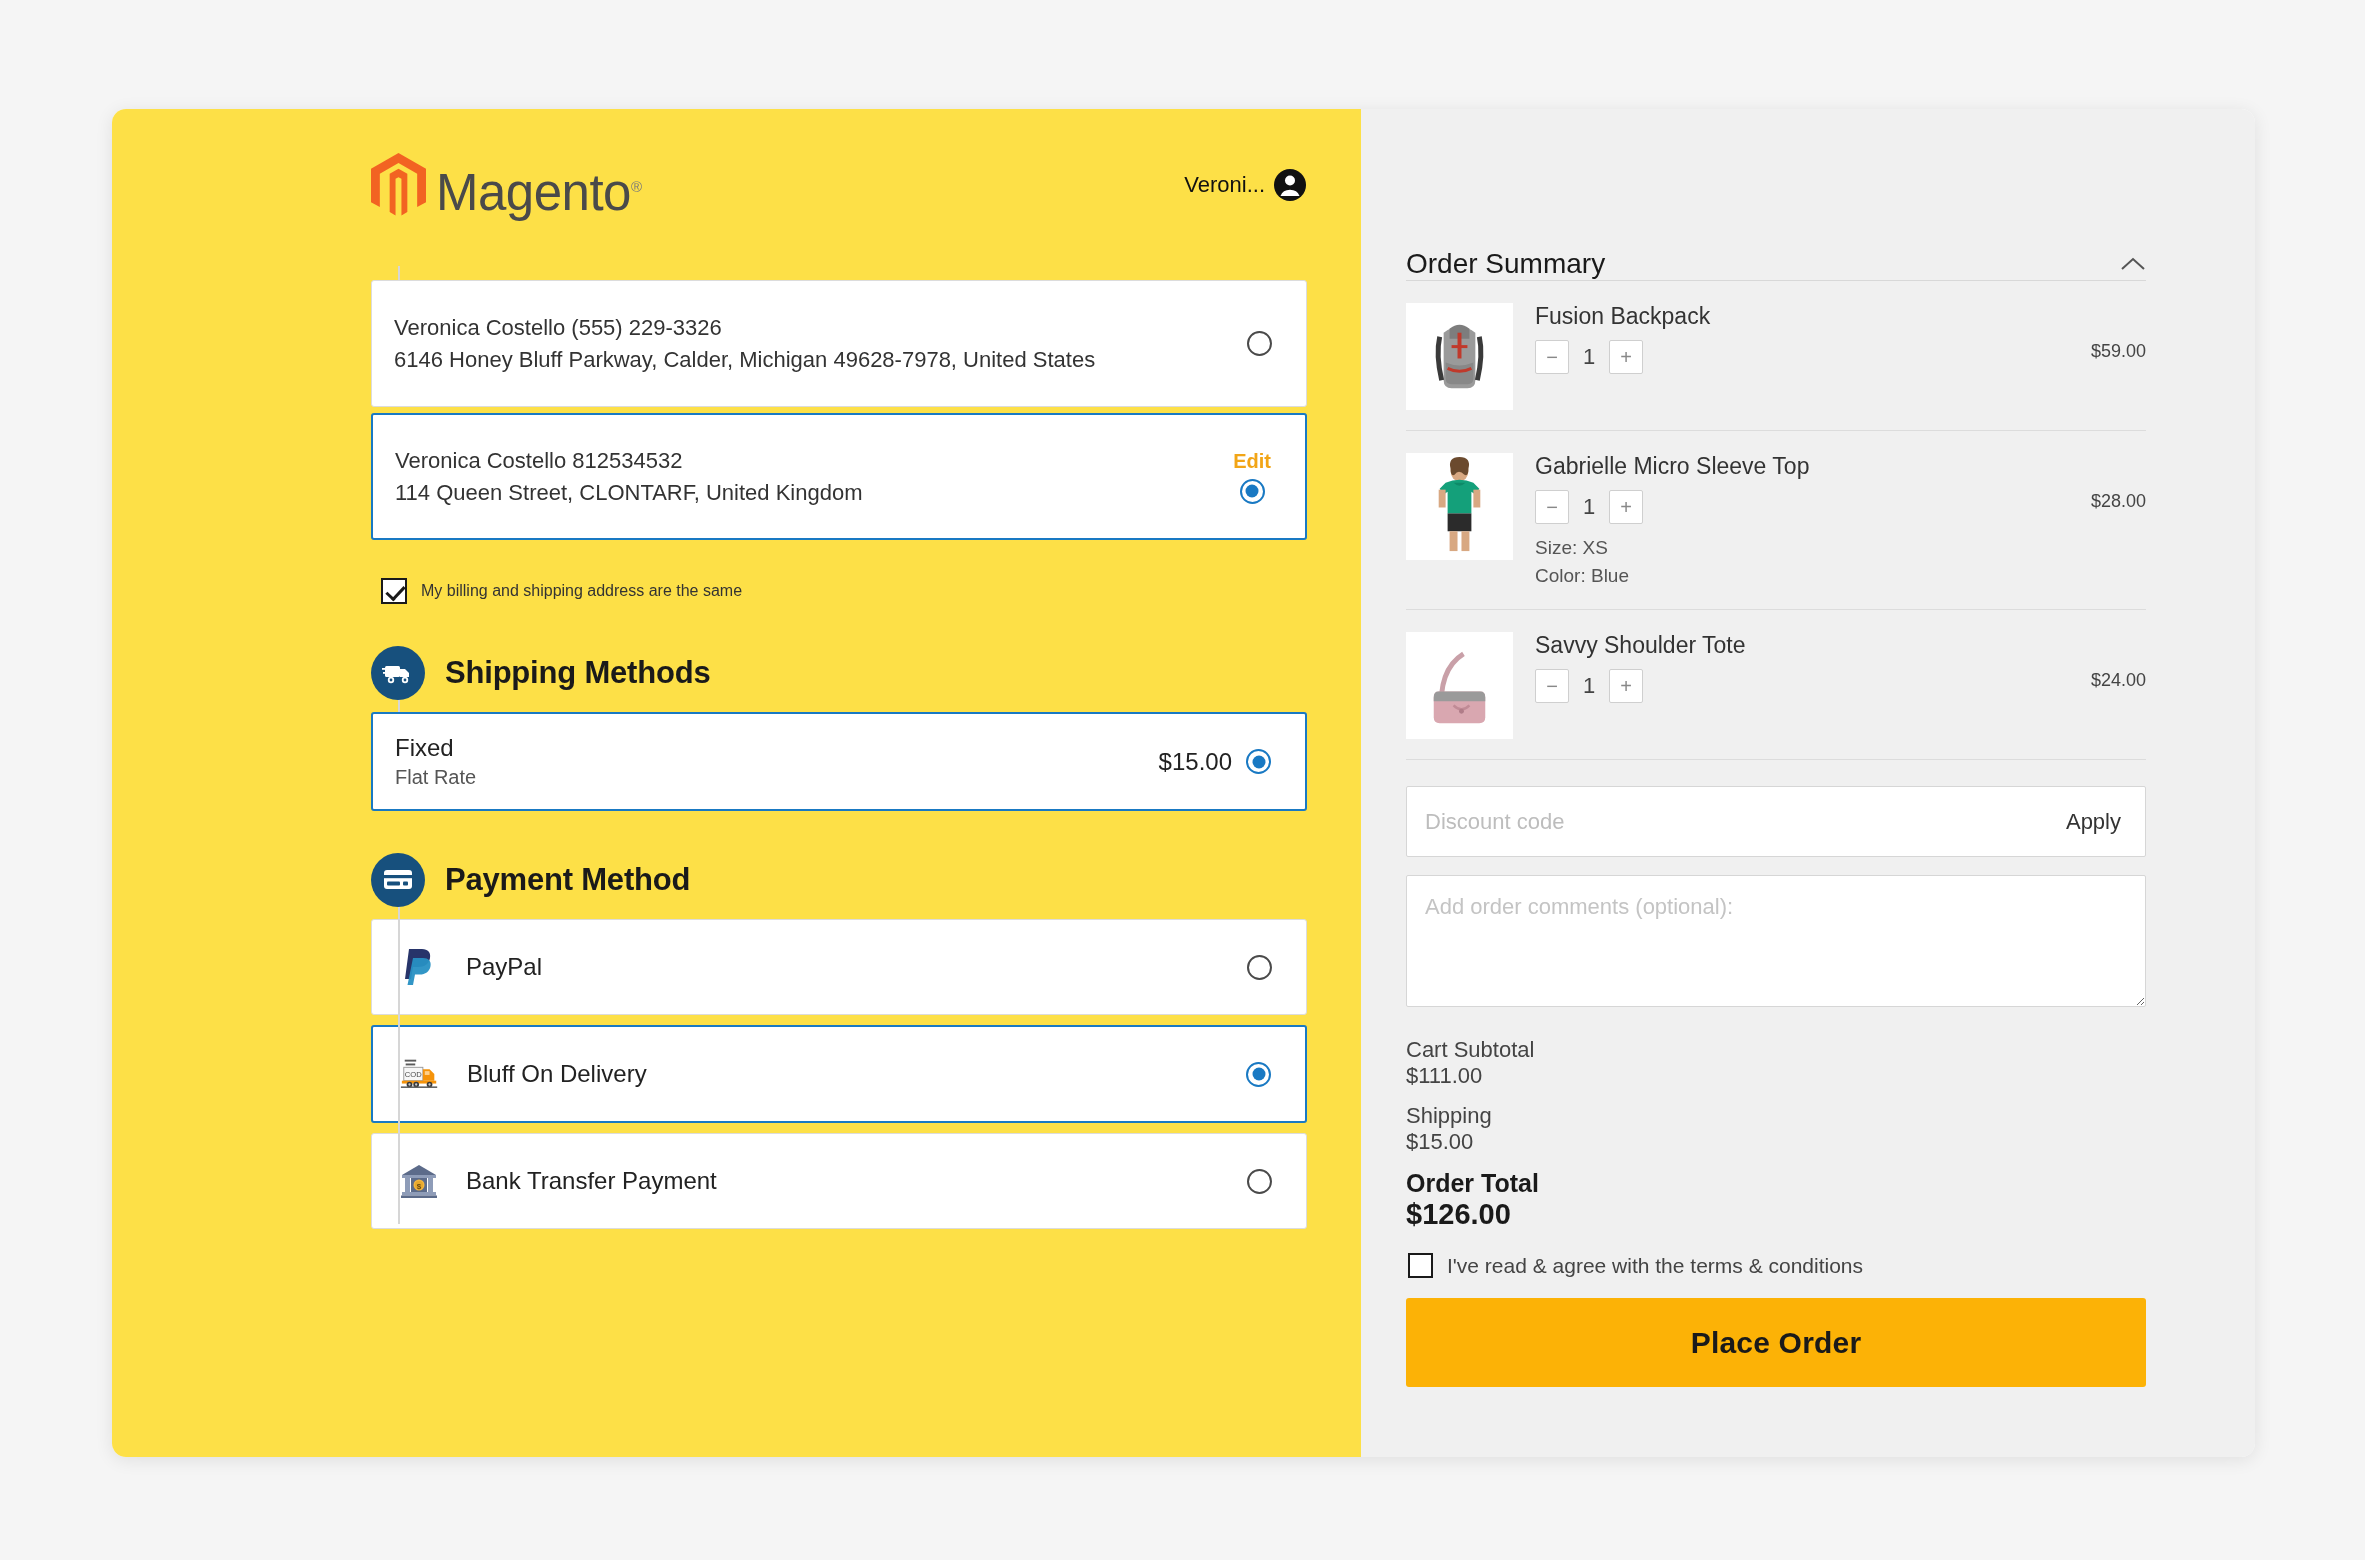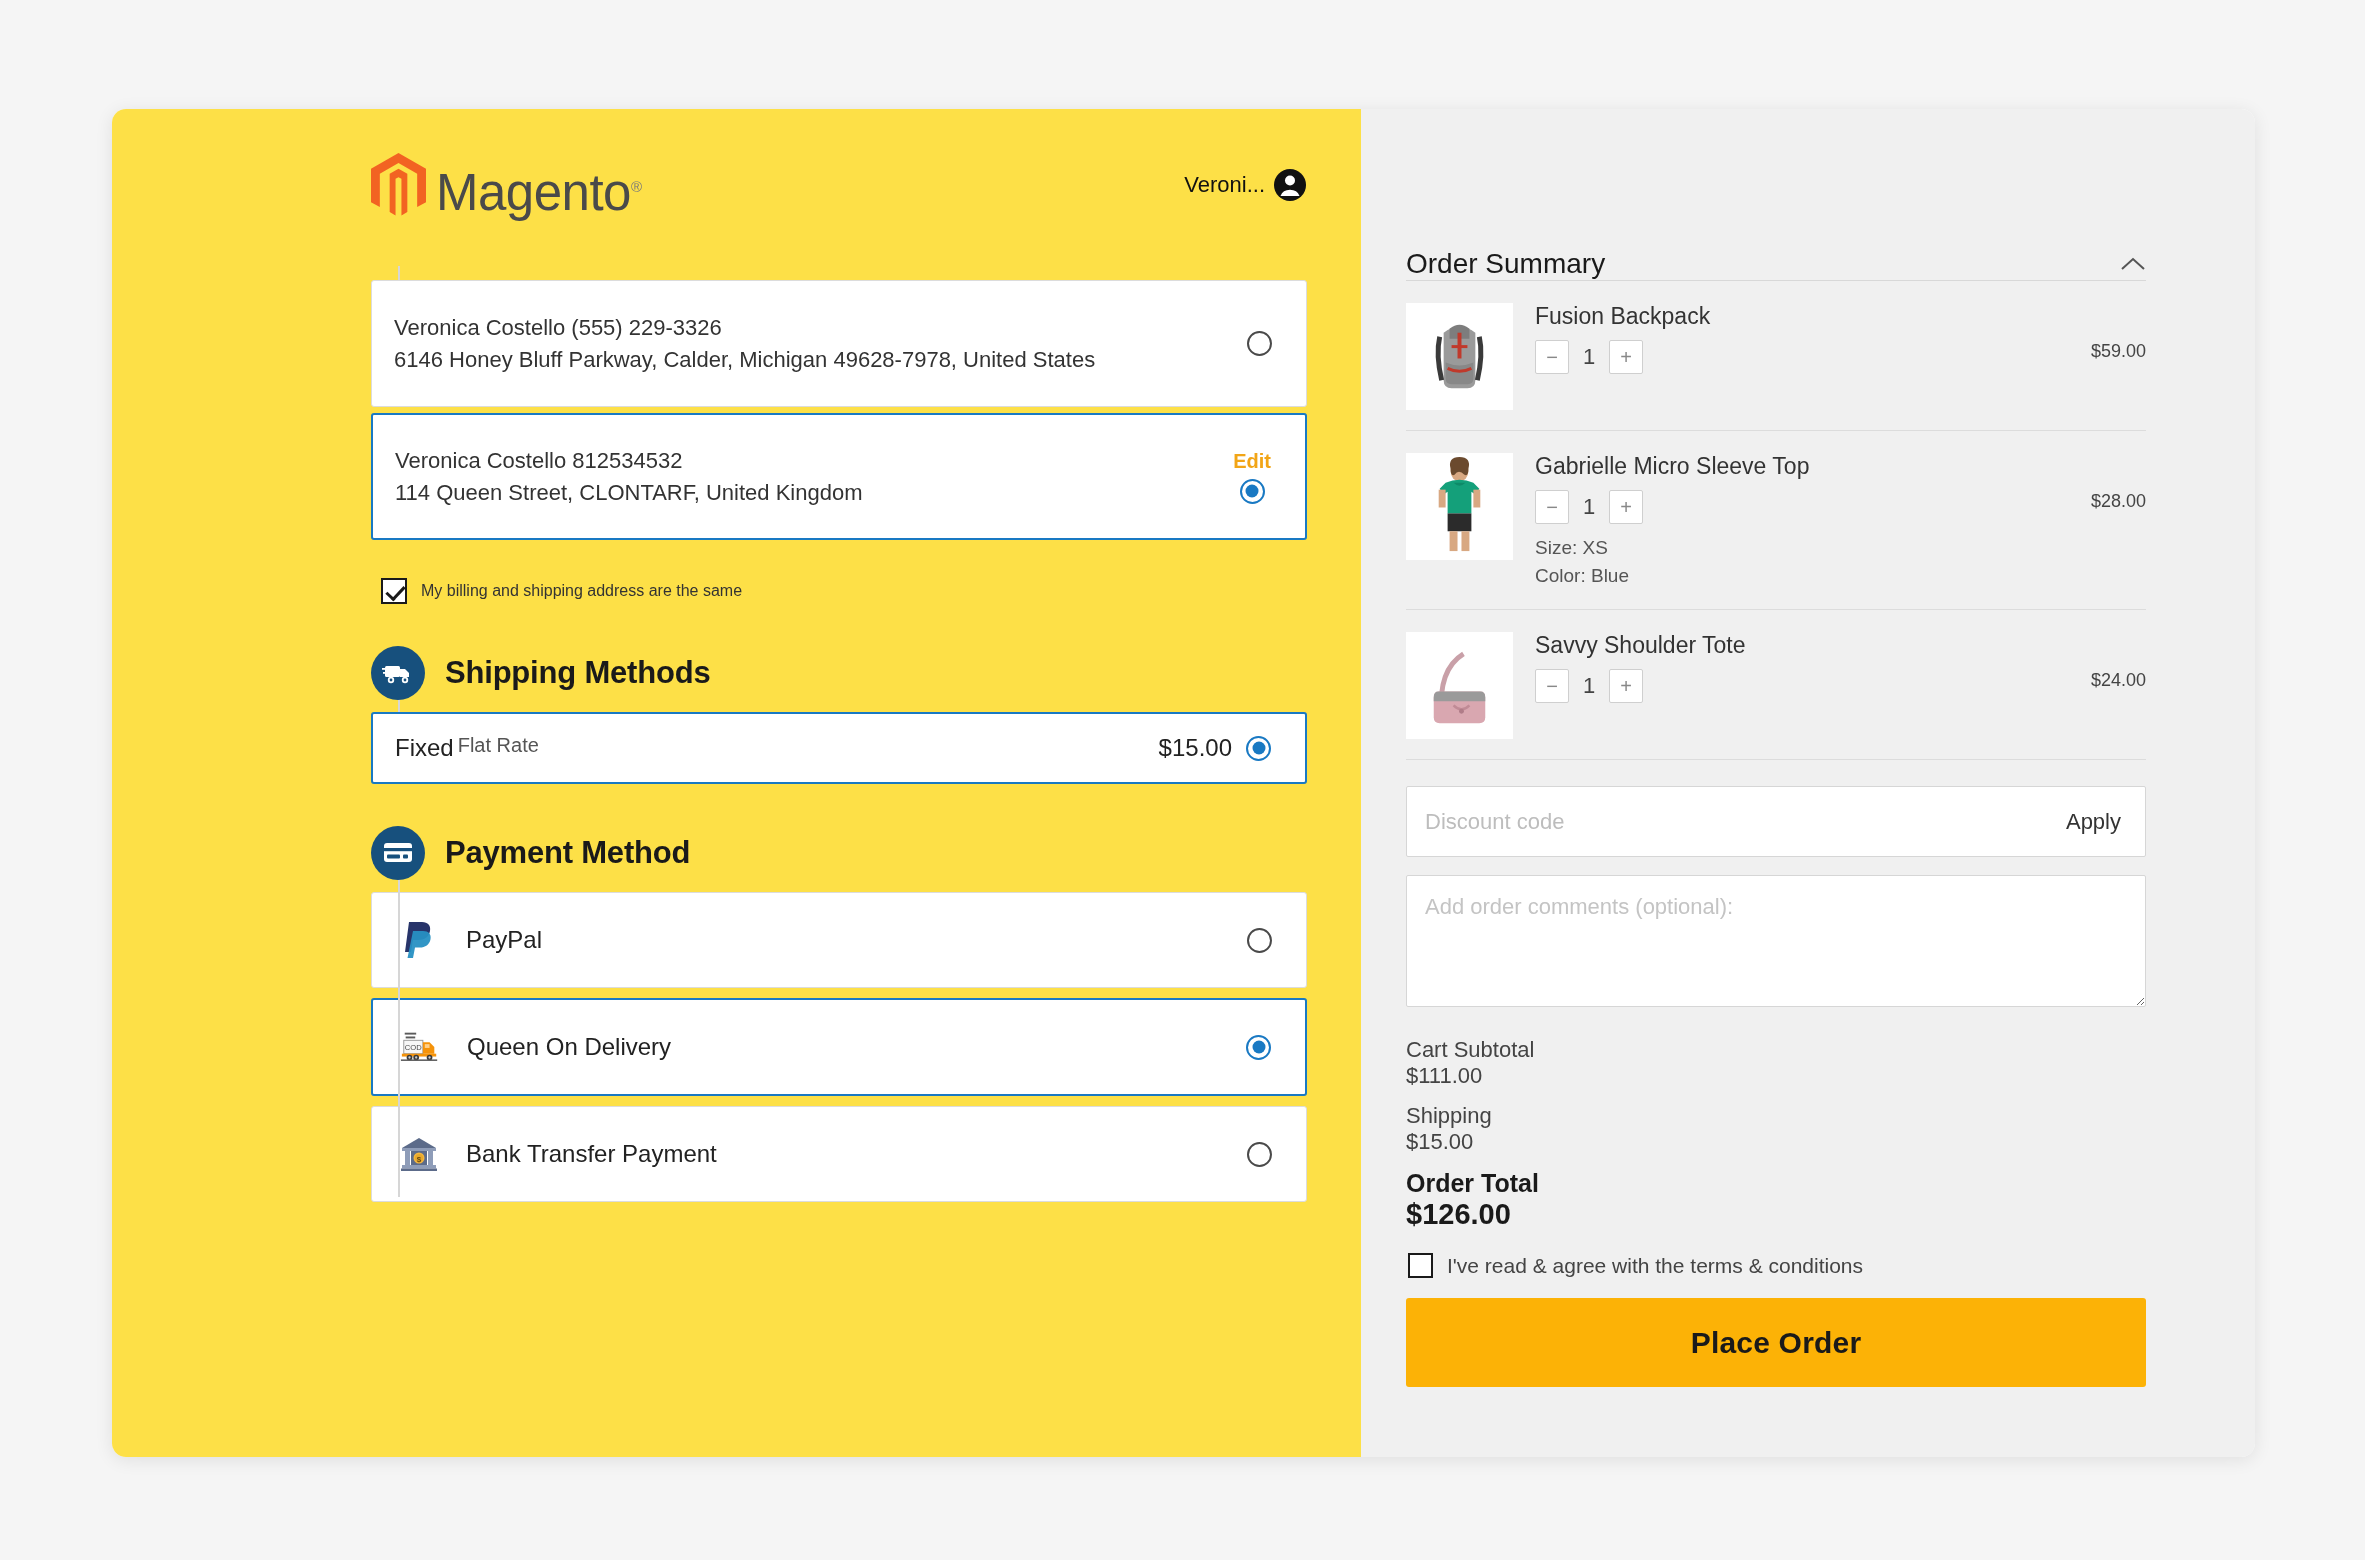--- a/index.html
+++ b/index.html
@@ -102,21 +102,21 @@
     position: relative; flex: 0 0 auto;
   }
   .cbox.checked:after {
     content: ""; position: absolute; left: 7px; top: 2px;
     width: 8px; height: 15px; border: solid #1a1a1a; border-width: 0 3px 3px 0;
     transform: rotate(43deg);
   }
   .billing-label { font-size: 16px; color: #333; }
 
   .ship-method { padding: 20px 34px 20px 22px; }
-  .sm-left { display: flex; flex-direction: row; gap: 4px; }
+  .sm-left { display: flex; flex-direction: column; gap: 4px; }
   .sm-title { font-size: 24px; color: #222; }
   .sm-sub { font-size: 20px; color: #555; }
   .sm-right { display: flex; align-items: center; gap: 14px; }
   .sm-price { font-size: 24px; color: #222; }
 
   .pay-card { padding: 26px 34px 26px 26px; min-height: 85px; }
   .pay-left { display: flex; align-items: center; gap: 26px; }
   .pay-label { font-size: 24px; color: #222; }
   .pay-icon { width: 42px; height: 42px; display:flex; align-items:center; justify-content:center; }
   .pay-icon svg { display:block; }
@@ -328,21 +328,21 @@
                     <rect x="3" y="25" width="36" height="3" fill="#f5930a"></rect>
                     <circle cx="11" cy="29" r="3" fill="#3a3a3a"></circle>
                       <circle cx="11" cy="29" r="1.2" fill="#ccc"></circle>
                     <circle cx="18" cy="29" r="3" fill="#3a3a3a"></circle>
                       <circle cx="18" cy="29" r="1.2" fill="#ccc"></circle>
                     <circle cx="32" cy="29" r="3" fill="#3a3a3a"></circle>
                       <circle cx="32" cy="29" r="1.2" fill="#ccc"></circle>
                     <rect x="2" y="31" width="38" height="1.6" fill="#5b5b5b"></rect>
                   </svg>
                 </span>
-                <span class="pay-label">Queen On Delivery</span>
+                <span class="pay-label">Bluff On Delivery</span>
               </div>
               <div class="radio on"></div>
             </div>
 
             <div class="opt-card pay-card">
               <div class="pay-left">
                 <span class="pay-icon">
                   <svg width="40" height="38" viewBox="0 0 40 38">
                     <path d="M20 3 L37 13 H3 Z" fill="#5c6b8a"></path>
                     <rect x="3" y="13" width="34" height="3" fill="#8e9cb8"></rect>

